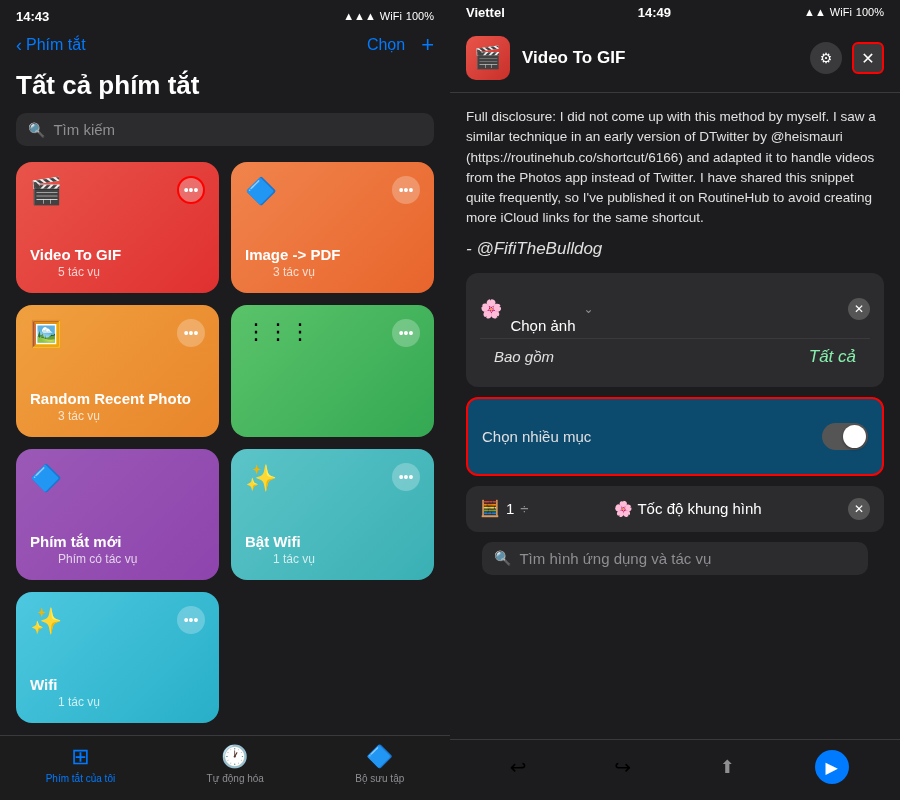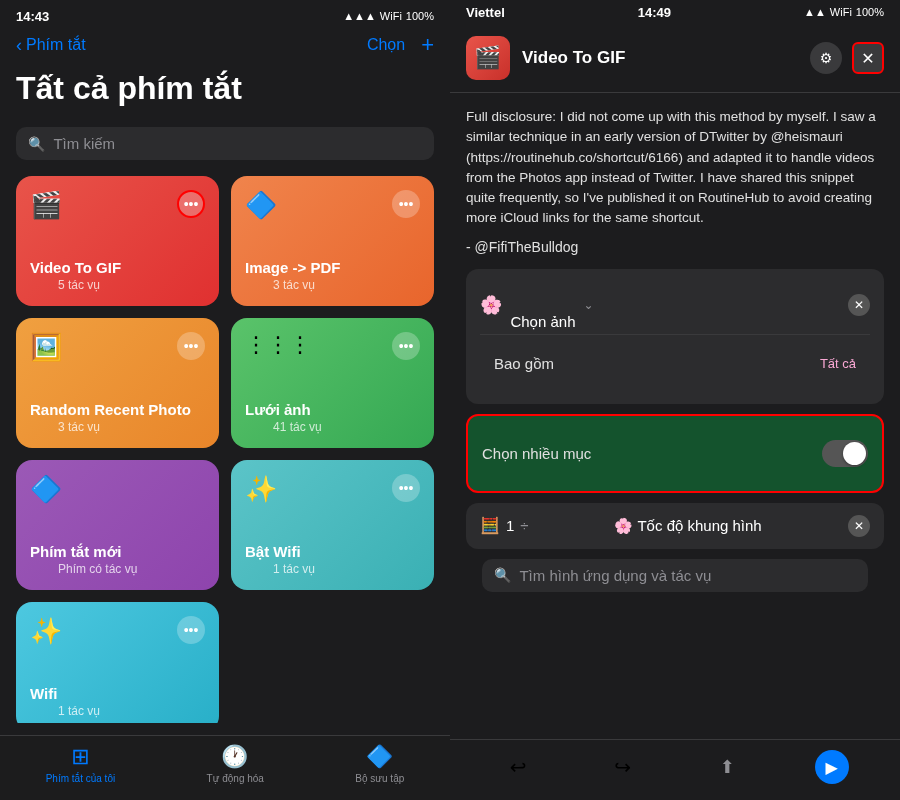--- a/index.html
+++ b/index.html
@@ -46,24 +46,24 @@
       color: #007aff;
       font-size: 16px;
       cursor: pointer;
     }
     .nav-back-icon { font-size: 18px; }
     .nav-actions { display: flex; gap: 16px; align-items: center; }
     .nav-action { color: #007aff; font-size: 16px; cursor: pointer; }
     .nav-add { color: #007aff; font-size: 22px; font-weight: 300; cursor: pointer; }
 
     .page-title {
-      font-size: 32px;
+      font-size: 26px;
       font-weight: 700;
       color: #fff;
-      padding: 4px 16px 20px;
+      padding: 4px 16px 12px;
     }
 
     .search-bar {
       margin: 0 16px 16px;
       background: #2c2c2e;
       border-radius: 10px;
       display: flex;
       align-items: center;
       padding: 8px 12px;
       gap: 8px;
@@ -193,22 +193,23 @@
       padding: 14px 16px;
       flex-shrink: 0;
     }
     .description-text {
       color: #e0e0e0;
       font-size: 13.5px;
       line-height: 1.5;
     }
     .description-author {
       color: #e0e0e0;
-      font-size: 14px;
+      font-size: 17px;
       margin-top: 10px;
+      font-style: italic;
     }
 
     .actions-area {
       padding: 0 16px;
       flex: 1;
       display: flex;
       flex-direction: column;
       gap: 2px;
       overflow: hidden;
     }
@@ -238,29 +239,30 @@
       border-radius: 50%;
       display: flex; align-items: center; justify-content: center;
       font-size: 12px; color: #fff;
       cursor: pointer;
     }
 
     .include-row {
       display: flex;
       align-items: center;
       justify-content: space-between;
-      padding: 20px 14px;
+      padding: 8px 14px;
       border-top: 1px solid #3a3a3c;
       margin-top: 4px;
+      font-style: italic;
     }
     .include-label { color: #e0e0e0; font-size: 15px; }
-    .include-value { color: #f9a8d4; font-size: 13px; cursor: pointer; }
+    .include-value { color: #86efac; font-size: 17px; cursor: pointer; }
 
     .multi-select-block {
-      background: #14532d;
+      background: #0c4a6e;
       border-radius: 12px;
       padding: 24px 14px;
       margin-bottom: 8px;
       border: 2px solid red;
     }
     .multi-select-row {
       display: flex;
       align-items: center;
       justify-content: space-between;
     }
@@ -394,24 +396,20 @@
         <div class="card-name">Random Recent Photo</div>
         <div class="card-tasks">3 tác vụ</div>
       </div>
     </div>
 
     <div class="shortcut-card card-green">
       <div class="card-top">
         <span class="card-icon" style="font-size:22px;">⋮⋮⋮</span>
         <div class="card-more">•••</div>
       </div>
-      <div class="card-bottom">
-        <div class="card-name">Lưới ảnh</div>
-        <div class="card-tasks">41 tác vụ</div>
-      </div>
     </div>
 
     <div class="shortcut-card card-purple">
       <div class="card-top">
         <span class="card-icon">🔷</span>
       </div>
       <div class="card-bottom">
         <div class="card-name">Phím tắt mới</div>
         <div class="card-tasks">Phím có tác vụ</div>
       </div>

